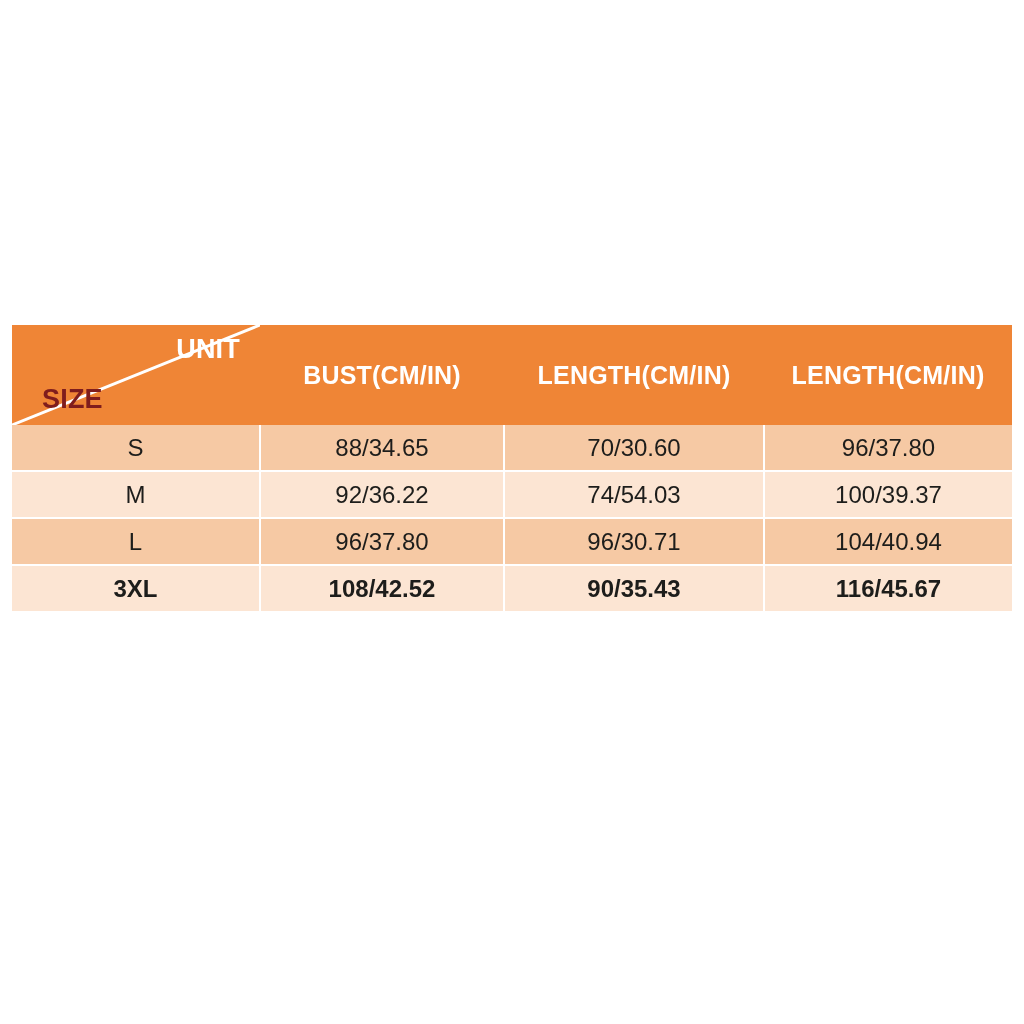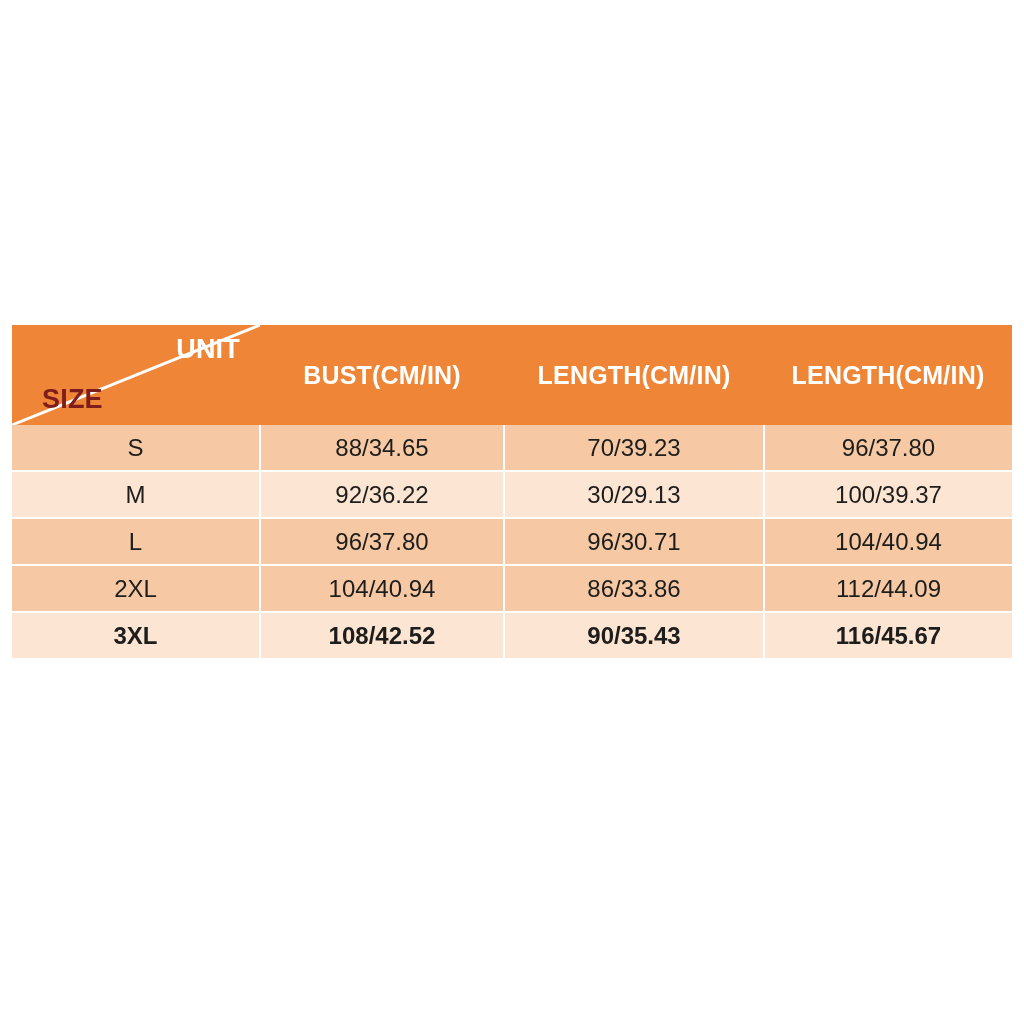--- a/index.html
+++ b/index.html
@@ -117,40 +117,34 @@
         </th>
         <th>BUST(CM/IN)</th>
         <th>LENGTH(CM/IN)</th>
         <th>LENGTH(CM/IN)</th>
       </tr>
     </thead>
     <tbody>
       <tr class="odd">
         <td>S</td>
         <td>88/34.65</td>
-        <td>70/39.23</td>
+        <td>70/30.60</td>
         <td>96/37.80</td>
       </tr>
       <tr class="even">
         <td>M</td>
         <td>92/36.22</td>
-        <td>30/29.13</td>
+        <td>74/54.03</td>
         <td>100/39.37</td>
       </tr>
       <tr class="odd">
         <td>L</td>
         <td>96/37.80</td>
         <td>96/30.71</td>
         <td>104/40.94</td>
-      </tr>
-      <tr class="odd">
-        <td>2XL</td>
-        <td>104/40.94</td>
-        <td>86/33.86</td>
-        <td>112/44.09</td>
       </tr>
       <tr class="even">
         <td>3XL</td>
         <td>108/42.52</td>
         <td>90/35.43</td>
         <td>116/45.67</td>
       </tr>
     </tbody>
   </table>
 </div>

